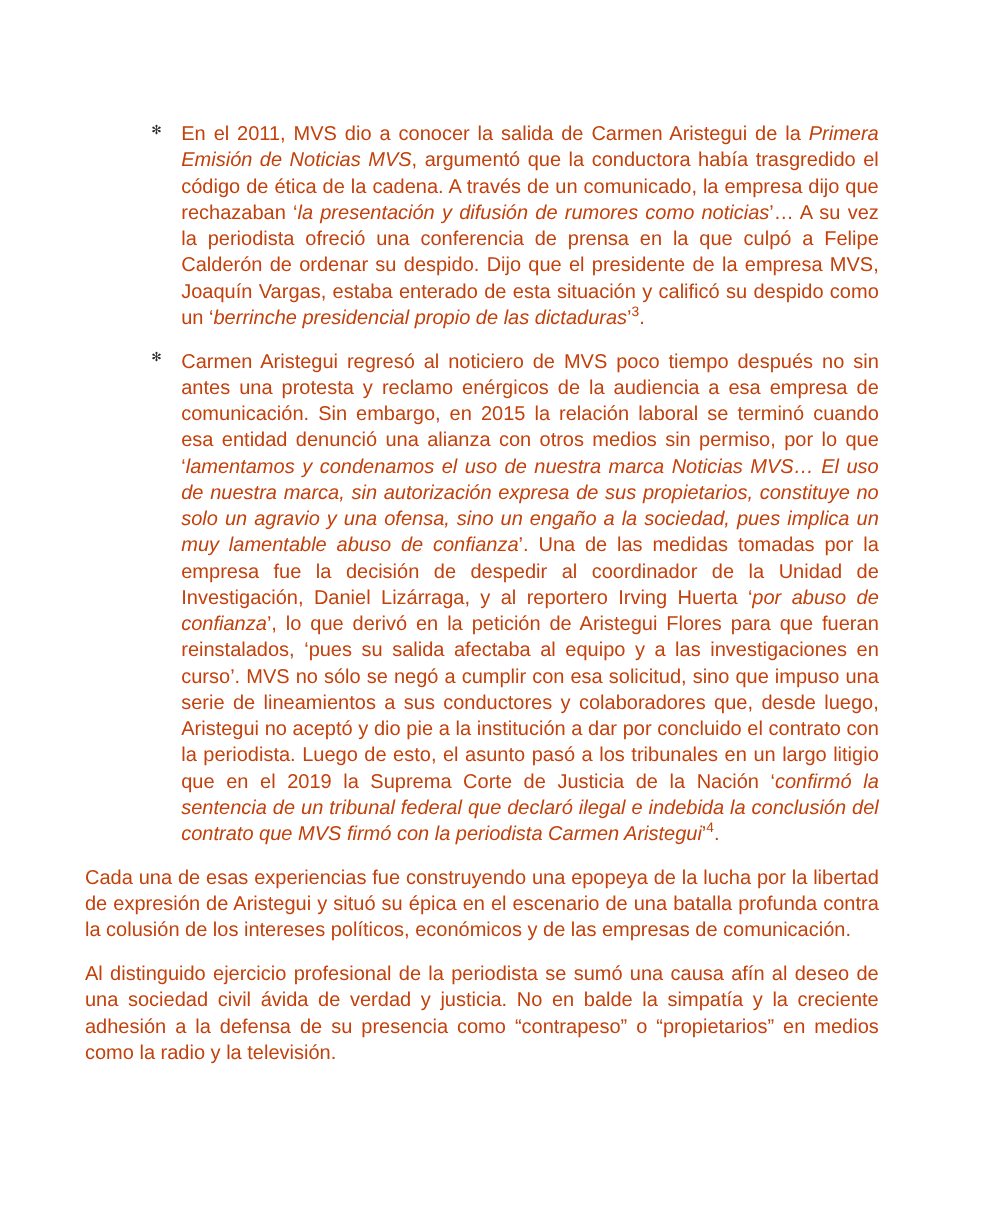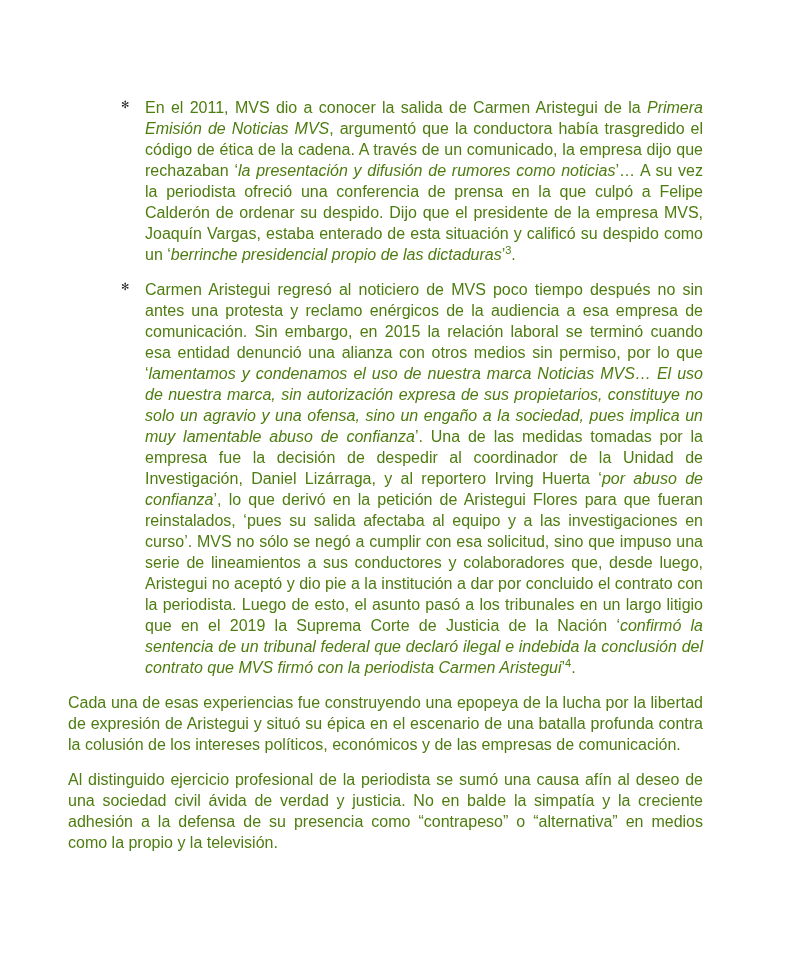--- a/index.html
+++ b/index.html
@@ -38,21 +38,21 @@
     top: 1px;
     font-size: 10px;
     line-height: 14px;
     color: #2a2a2a;
   }
   .ptext {
     margin: 0;
     font-size: 16px;
     line-height: 21px;
     text-align: justify;
-    color: #4d7c0f;
+    color: #c2410c;
   }
   .ptext .it {
     font-style: italic;
   }
   .ptext sup {
     font-size: 11px;
     line-height: 0;
     vertical-align: super;
   }
 </style>
@@ -66,16 +66,16 @@
         <p class="ptext"><span>En el 2011, MVS dio a conocer la salida de Carmen Aristegui de la </span><span class="it">Primera Emisión de Noticias MVS</span><span>, argumentó que la conductora había trasgredido el código de ética de la cadena. A través de un comunicado, la empresa dijo que rechazaban ‘</span><span class="it">la presentación y difusión de rumores como noticias</span><span>’… A su vez la periodista ofreció una conferencia de prensa en la que culpó a Felipe Calderón de ordenar su despido. Dijo que el presidente de la empresa MVS, Joaquín Vargas, estaba enterado de esta situación y calificó su despido como un ‘</span><span class="it">berrinche presidencial propio de las dictaduras</span><span>’</span><sup>3</sup><span>.</span></p>
       </div>
       <div class="para bullet">
         <span class="bullet-mark">✻</span>
         <p class="ptext"><span>Carmen Aristegui regresó al noticiero de MVS poco tiempo después no sin antes una protesta y reclamo enérgicos de la audiencia a esa empresa de comunicación. Sin embargo, en 2015 la relación laboral se terminó cuando esa entidad denunció una alianza con otros medios sin permiso, por lo que ‘</span><span class="it">lamentamos y condenamos el uso de nuestra marca Noticias MVS… El uso de nuestra marca, sin autorización expresa de sus propietarios, constituye no solo un agravio y una ofensa, sino un engaño a la sociedad, pues implica un muy lamentable abuso de confianza</span><span>’. Una de las medidas tomadas por la empresa fue la decisión de despedir al coordinador de la Unidad de Investigación, Daniel Lizárraga, y al reportero Irving Huerta ‘</span><span class="it">por abuso de confianza</span><span>’, lo que derivó en la petición de Aristegui Flores para que fueran reinstalados, ‘pues su salida afectaba al equipo y a las investigaciones en curso’. MVS no sólo se negó a cumplir con esa solicitud, sino que impuso una serie de lineamientos a sus conductores y colaboradores que, desde luego, Aristegui no aceptó y dio pie a la institución a dar por concluido el contrato con la periodista. Luego de esto, el asunto pasó a los tribunales en un largo litigio que en el 2019 la Suprema Corte de Justicia de la Nación ‘</span><span class="it">confirmó la sentencia de un tribunal federal que declaró ilegal e indebida la conclusión del contrato que MVS firmó con la periodista Carmen Aristegui</span><span>’</span><sup>4</sup><span>.</span></p>
       </div>
       <div class="para plain">
         <p class="ptext"><span>Cada una de esas experiencias fue construyendo una epopeya de la lucha por la libertad de expresión de Aristegui y situó su épica en el escenario de una batalla profunda contra la colusión de los intereses políticos, económicos y de las empresas de comunicación.</span></p>
       </div>
       <div class="para plain">
-        <p class="ptext"><span>Al distinguido ejercicio profesional de la periodista se sumó una causa afín al deseo de una sociedad civil ávida de verdad y justicia. No en balde la simpatía y la creciente adhesión a la defensa de su presencia como “contrapeso” o “alternativa” en medios como la propio y la televisión.</span></p>
+        <p class="ptext"><span>Al distinguido ejercicio profesional de la periodista se sumó una causa afín al deseo de una sociedad civil ávida de verdad y justicia. No en balde la simpatía y la creciente adhesión a la defensa de su presencia como “contrapeso” o “propietarios” en medios como la radio y la televisión.</span></p>
       </div>
     </div>
 </div>
 
 </body></html>

